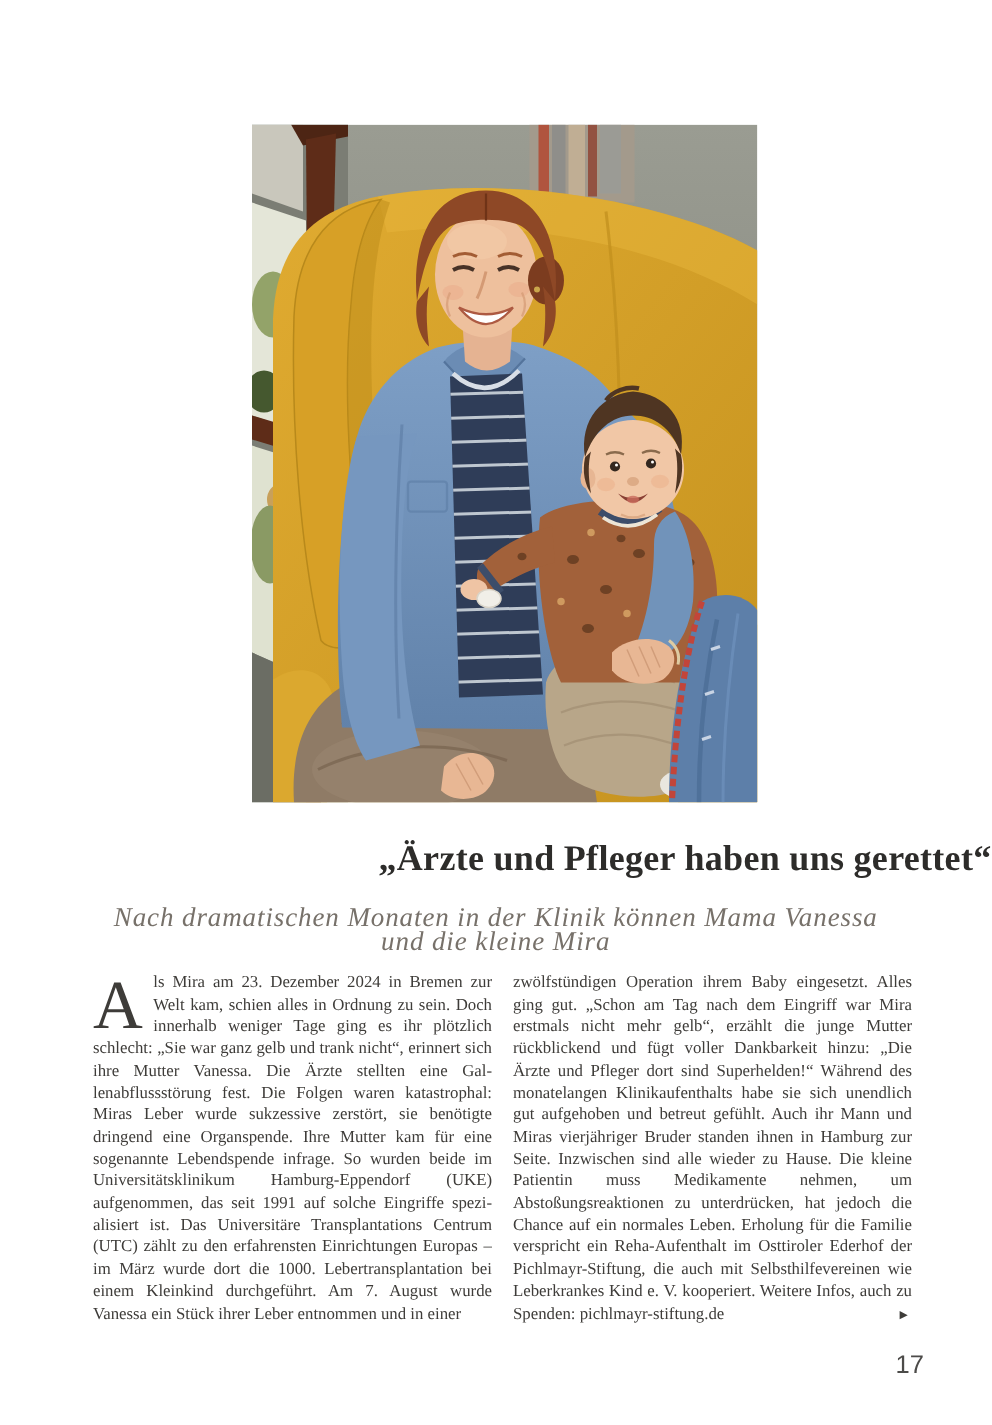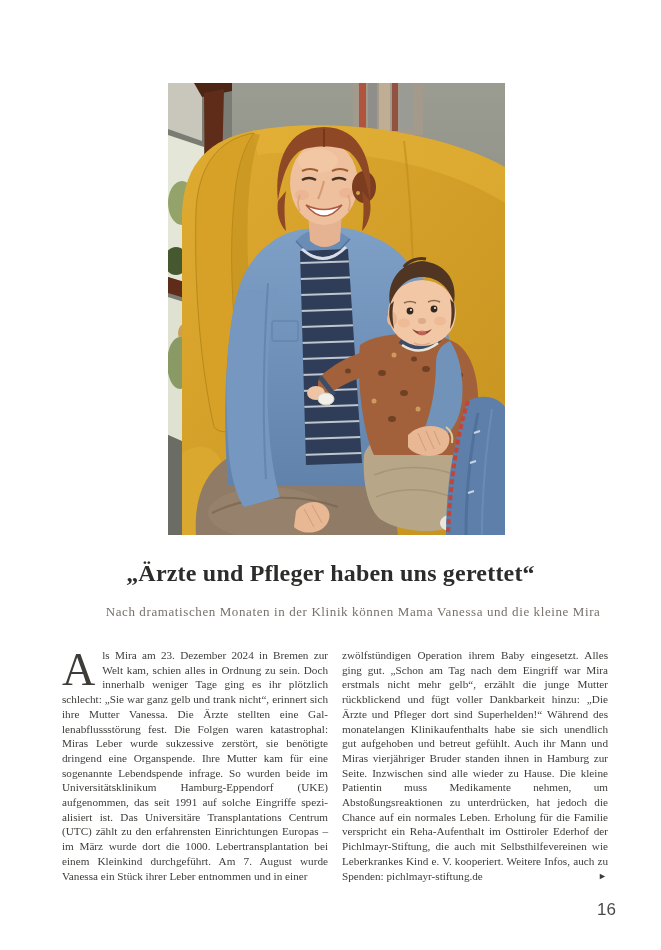--- a/index.html
+++ b/index.html
@@ -15,33 +15,34 @@
   .photo {
     position: absolute; left: 168px; top: 83px;
     width: 337px; height: 452px; margin: 0; overflow: hidden;
   }
   .photo svg { display: block; width: 100%; height: 100%; }
 
   
   .headline {
     position: absolute; top: 560px; left: 0;
     width: 100%; margin: 0;
-    text-align: center;
+    text-align: right;
     font-size: 24px; font-weight: bold;
     letter-spacing: 0.2px;
     color: var(--headline-color, #2d2c2a);
   }
 
   
   .subhead {
     position: absolute; top: 604px; left: 50%;
     transform: translateX(-50%);
     width: 540px; margin: 0;
-    text-align: right;
-    font-size: 13px; line-height: 15.5px;
+    text-align: center;
+    font-style: italic;
+    font-size: 18px; line-height: 15.5px;
     letter-spacing: 0.6px;
     color: var(--subhead-color, #77716a);
   }
   .subhead span { display: block; }
 
   
   .columns {
     position: absolute; top: 648px; left: 62px;
     width: 546px; height: 238px;
     display: flex; gap: 14px;
@@ -271,15 +272,15 @@
 
   <p class="subhead">
     <span>Nach dramatischen Monaten in der Klinik können Mama Vanessa und die kleine Mira</span>
   </p>
 
   <section class="columns">
     <p class="col"><span class="dropcap">A</span><span>ls Mira am 23. Dezember 2024 in Bremen zur Welt kam, schien alles in Ordnung zu sein. Doch innerhalb weniger Tage ging es ihr plötzlich schlecht: „Sie war ganz gelb und trank nicht“, erinnert sich ihre Mutter Vanessa. Die Ärzte stellten eine Gal­lenabflussstörung fest. Die Folgen waren katastrophal: Miras Leber wurde sukzessive zerstört, sie benötigte dringend eine Organspende. Ihre Mutter kam für eine sogenannte Lebendspende infrage. So wurden beide im Universitätsklinikum Hamburg-Eppendorf (UKE) aufgenommen, das seit 1991 auf solche Eingriffe spezi­alisiert ist. Das Universitäre Transplantations Centrum (UTC) zählt zu den erfahrensten Einrichtungen Europas – im März wurde dort die 1000. Lebertransplantation bei einem Kleinkind durchgeführt. Am 7. August wurde Vanessa ein Stück ihrer Leber entnommen und in einer</span></p>
     <p class="col col-right"><span>zwölfstündigen Operation ihrem Baby eingesetzt. Alles ging gut. „Schon am Tag nach dem Eingriff war Mira erstmals nicht mehr gelb“, erzählt die junge Mutter rückblickend und fügt voller Dankbarkeit hinzu: „Die Ärzte und Pfleger dort sind Superhelden!“ Während des monatelangen Klinikaufenthalts habe sie sich unend­lich gut aufgehoben und betreut gefühlt. Auch ihr Mann und Miras vierjähriger Bruder standen ihnen in Ham­burg zur Seite. Inzwischen sind alle wieder zu Hause. Die kleine Patientin muss Medikamente nehmen, um Abstoßungsreaktionen zu unterdrücken, hat jedoch die Chance auf ein normales Leben. Erholung für die Fami­lie verspricht ein Reha-Aufenthalt im Osttiroler Ederhof der Pichlmayr-Stiftung, die auch mit Selbsthilfever­einen wie Leberkrankes Kind e. V. kooperiert. Weitere Infos, auch zu Spenden: pichlmayr-stiftung.de</span><span class="marker">►</span></p>
   </section>
 
-  <span class="pagenum">16</span>
+  <span class="pagenum">17</span>
 
 </main>
 
 </body></html>

